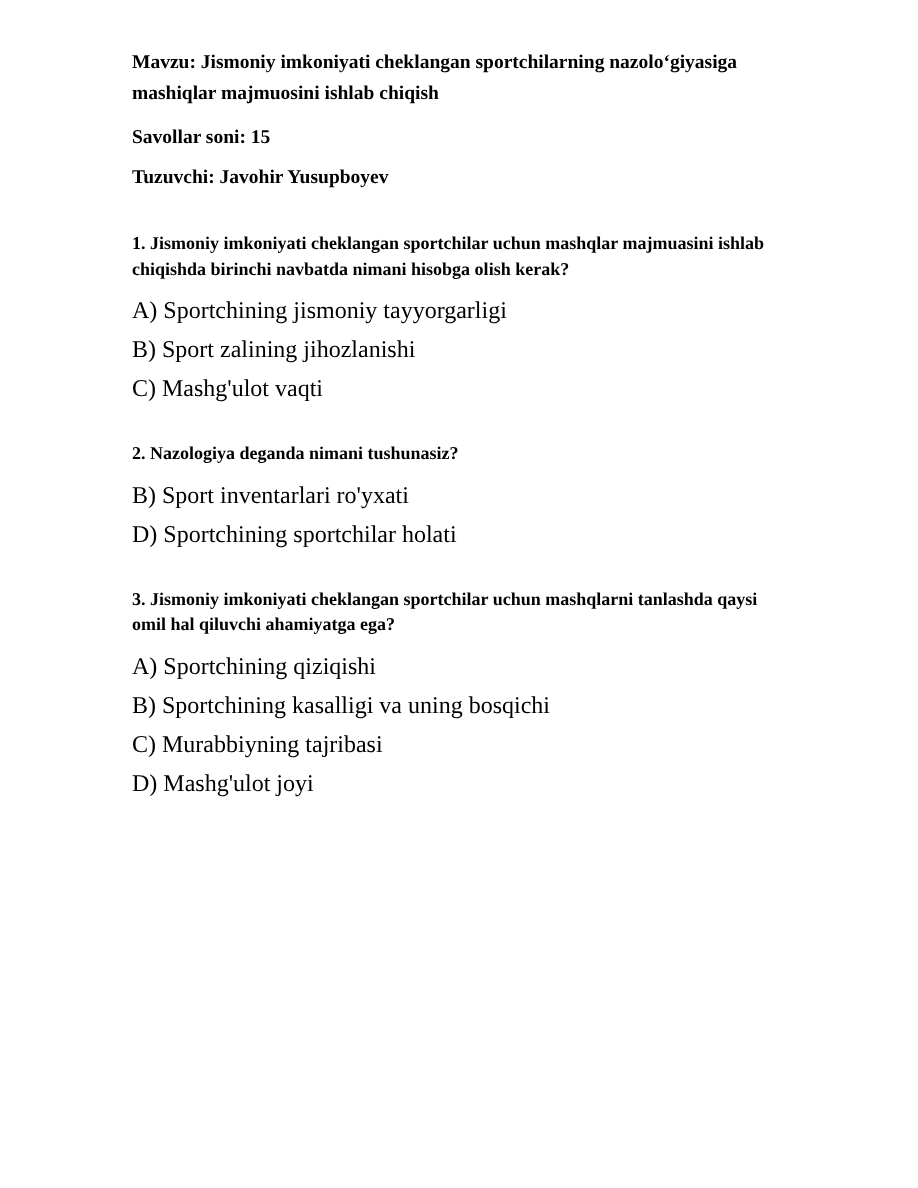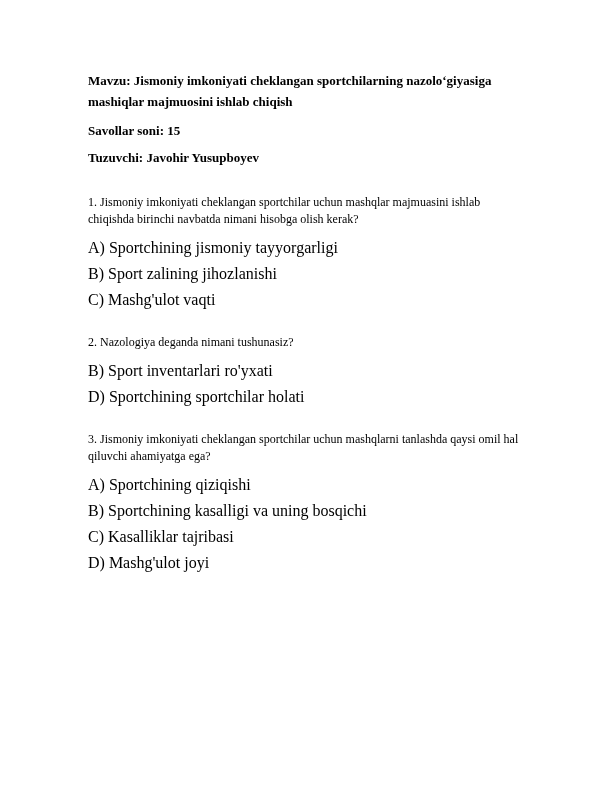--- a/index.html
+++ b/index.html
@@ -8,33 +8,33 @@
     width: 612px;
     height: 792px;
     background: #ffffff;
     font-family: "Liberation Serif", "DejaVu Serif", serif;
     color: #000000;
     overflow: hidden;
   }
   .page {
     width: 612px;
     height: 792px;
-    padding: 70px 86px 0 88px;
+    padding: 30px 86px 0 88px;
     background: #ffffff;
   }
   .hdr {
     font-weight: bold;
     font-size: 13px;
     line-height: 21px;
     margin: 0 0 6px 0;
   }
   .hdr.topic { margin-bottom: 8px; }
   .q-block { margin-top: 26px; }
   .q-text {
-    font-weight: normal;
+    font-weight: bold;
     font-size: 12px;
     line-height: 17px;
     margin: 0 0 11px 0;
   }
   .opt {
     font-size: 16px;
     line-height: 17px;
     margin: 0 0 9px 0;
   }
 </style>
@@ -59,17 +59,17 @@
   <div class="q-block">
     <p class="q-text">2. Nazologiya deganda nimani tushunasiz?</p>
     <p class="opt">B) Sport inventarlari ro'yxati</p>
     <p class="opt">D) Sportchining sportchilar holati</p>
   </div>
 
   <div class="q-block">
     <p class="q-text">3. Jismoniy imkoniyati cheklangan sportchilar uchun mashqlarni tanlashda qaysi omil hal qiluvchi ahamiyatga ega?</p>
     <p class="opt">A) Sportchining qiziqishi</p>
     <p class="opt">B) Sportchining kasalligi va uning bosqichi</p>
-    <p class="opt">C) Kasalliklar tajribasi</p>
+    <p class="opt">C) Murabbiyning tajribasi</p>
     <p class="opt">D) Mashg'ulot joyi</p>
   </div>
 
 </div>
 
 </body></html>

